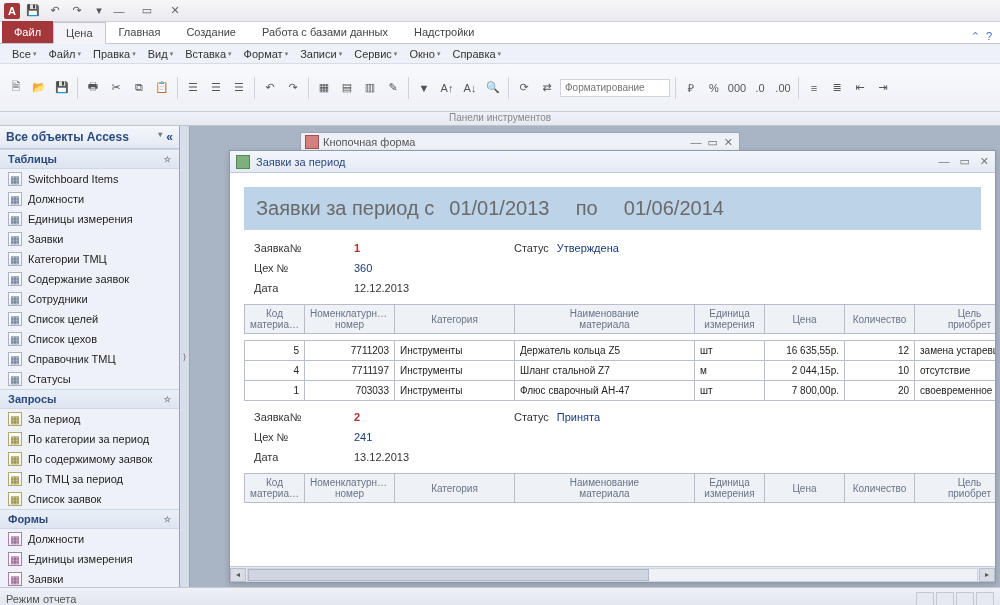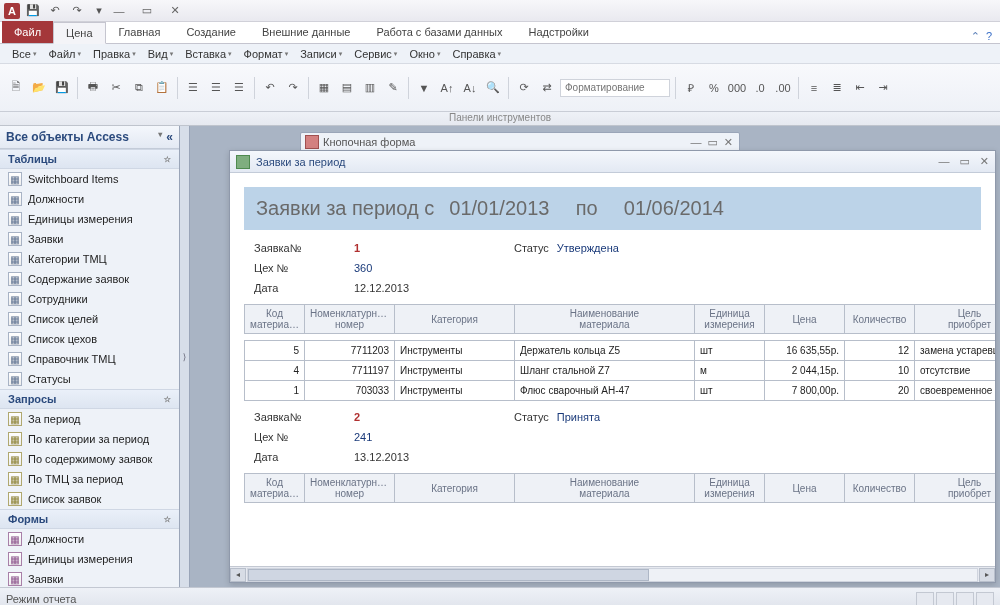--- a/index.html
+++ b/index.html
@@ -85,21 +85,20 @@
     <div class="winbtn">▭</div>
     <div class="winbtn">✕</div>
   </div>
 </div>
 
 <div class="ribbon-tabs">
   <div class="file-tab">Файл</div>
   <div class="rtab active">Цена</div>
   <div class="rtab">Главная</div>
   <div class="rtab">Создание</div>
-  <div class="rtab">Внешние данные</div>
   <div class="rtab">Работа с базами данных</div>
   <div class="rtab">Надстройки</div>
   <div class="rtab-help">
     <span>⌃</span>
     <span style="color:#3a6fc7;">?</span>
   </div>
 </div>
 
 <div class="menubar">
   <div class="mitem">

